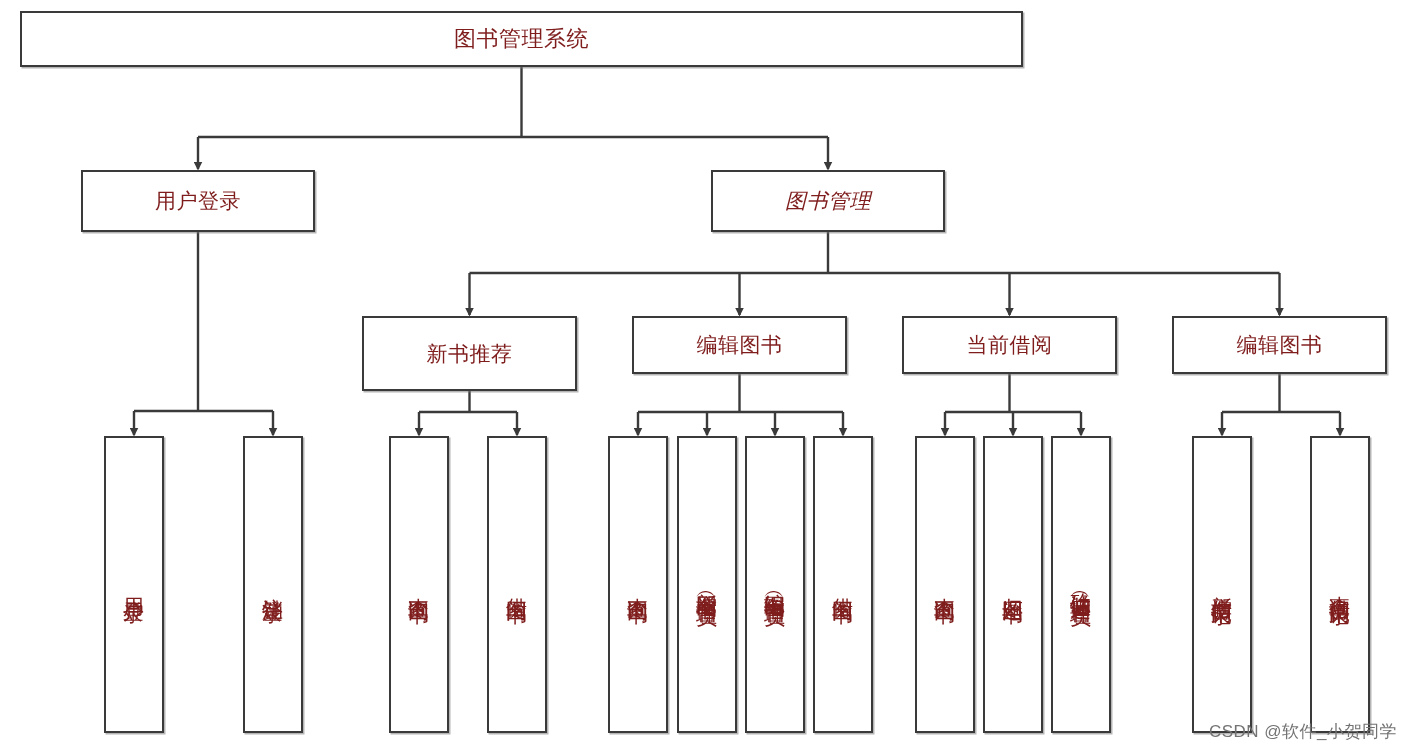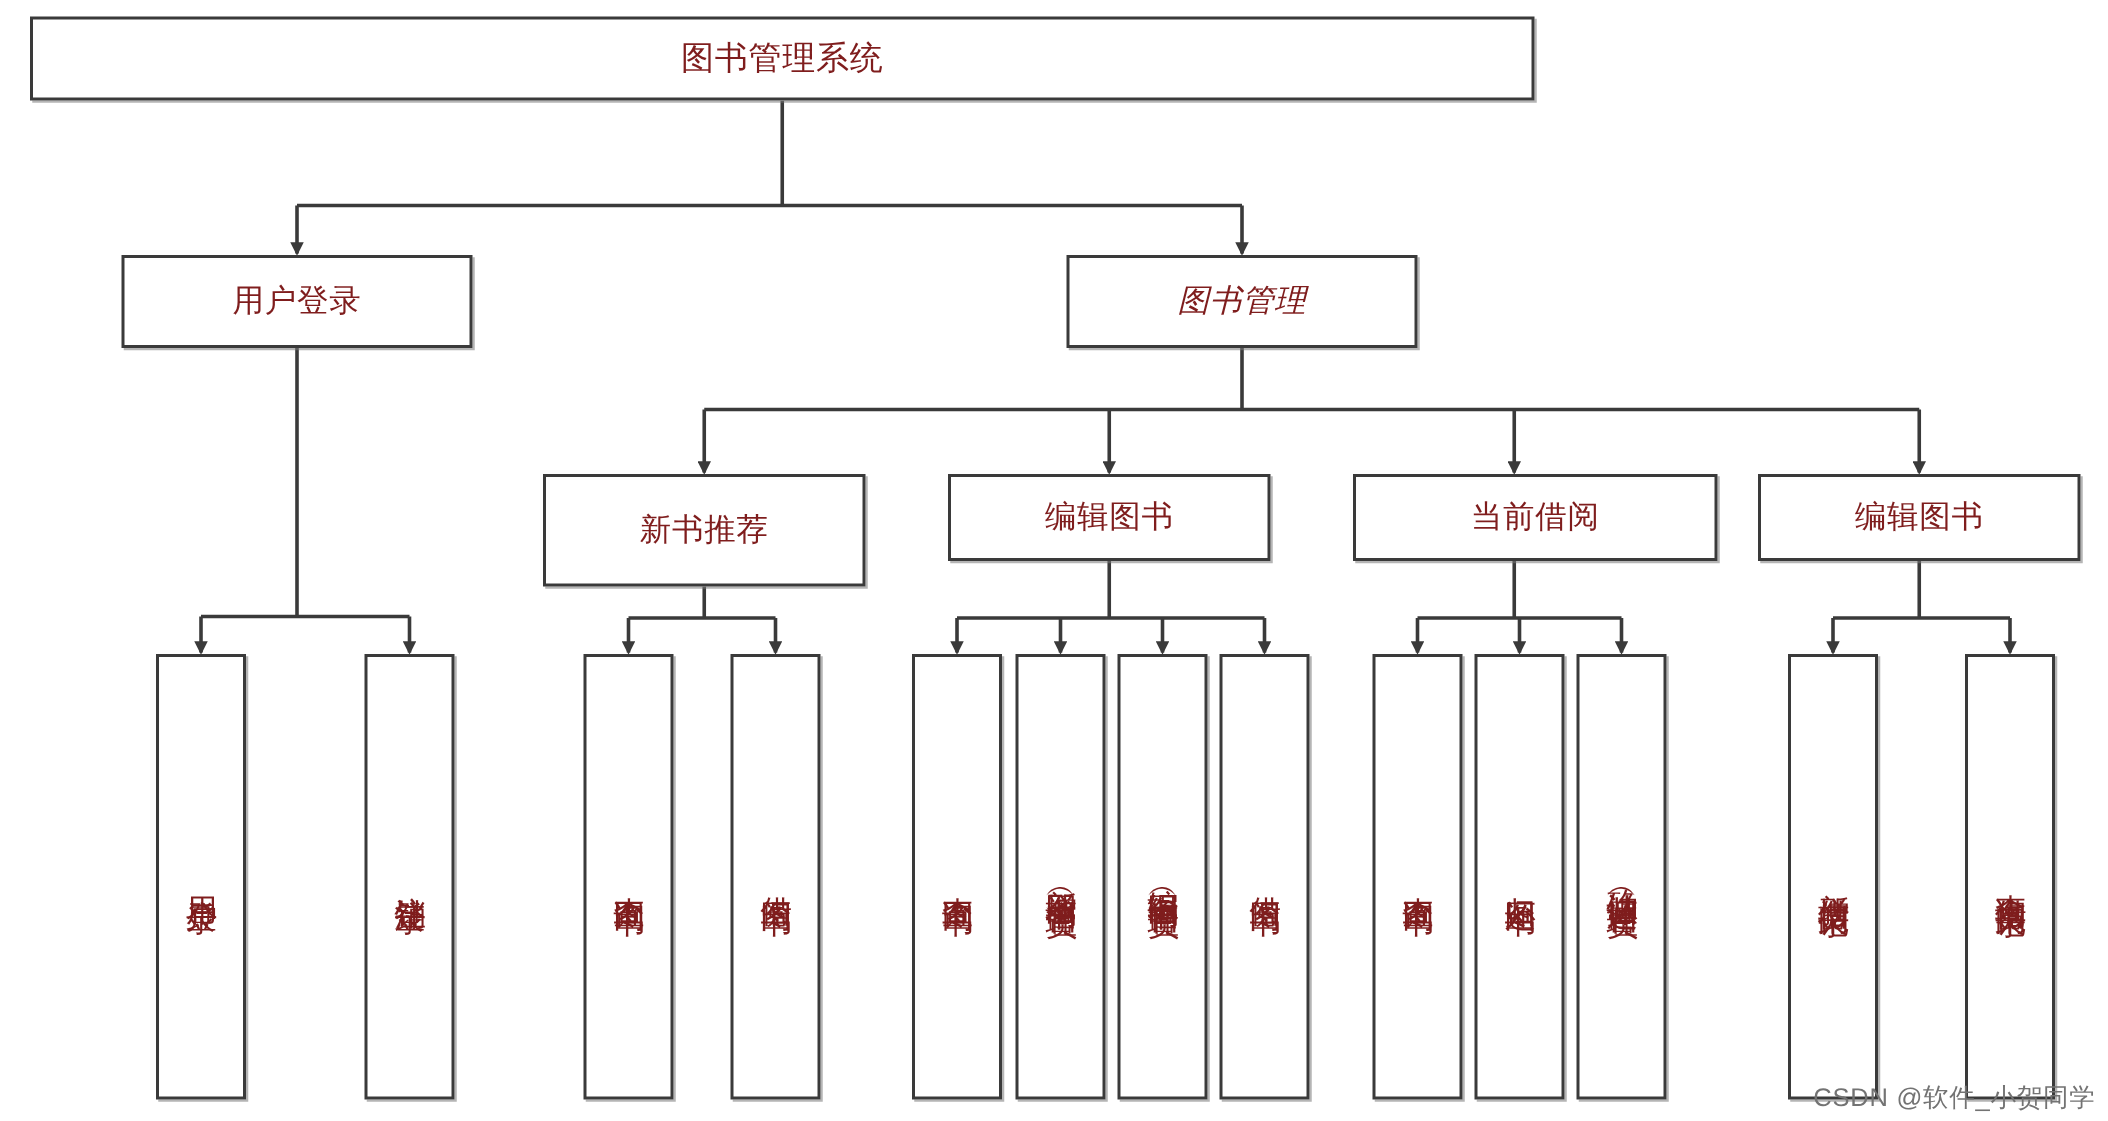--- a/index.html
+++ b/index.html
@@ -131,21 +131,21 @@
   <div class="node" style="left: 711px; top: 170px; width: 234px; height: 62px; font-style: italic;">
     <span class="label">图书管理</span>
   </div>
 
   <div class="node" style="left: 362px; top: 316px; width: 215px; height: 75px;">
     <span class="label">新书推荐</span>
   </div>
   <div class="node" style="left: 632px; top: 316px; width: 215px; height: 58px;">
     <span class="label">编辑图书</span>
   </div>
-  <div class="node" style="left: 902px; top: 316px; width: 243px; height: 58px;">
+  <div class="node" style="left: 902px; top: 316px; width: 215px; height: 58px;">
     <span class="label">当前借阅</span>
   </div>
   <div class="node" style="left: 1172px; top: 316px; width: 215px; height: 58px;">
     <span class="label">编辑图书</span>
   </div>
 
   <div class="node vertical" style="left: 104px; top: 436px; width: 60px; height: 297px;">
     <span class="label">用户登录</span>
   </div>
   <div class="node vertical" style="left: 243px; top: 436px; width: 60px; height: 297px;">

